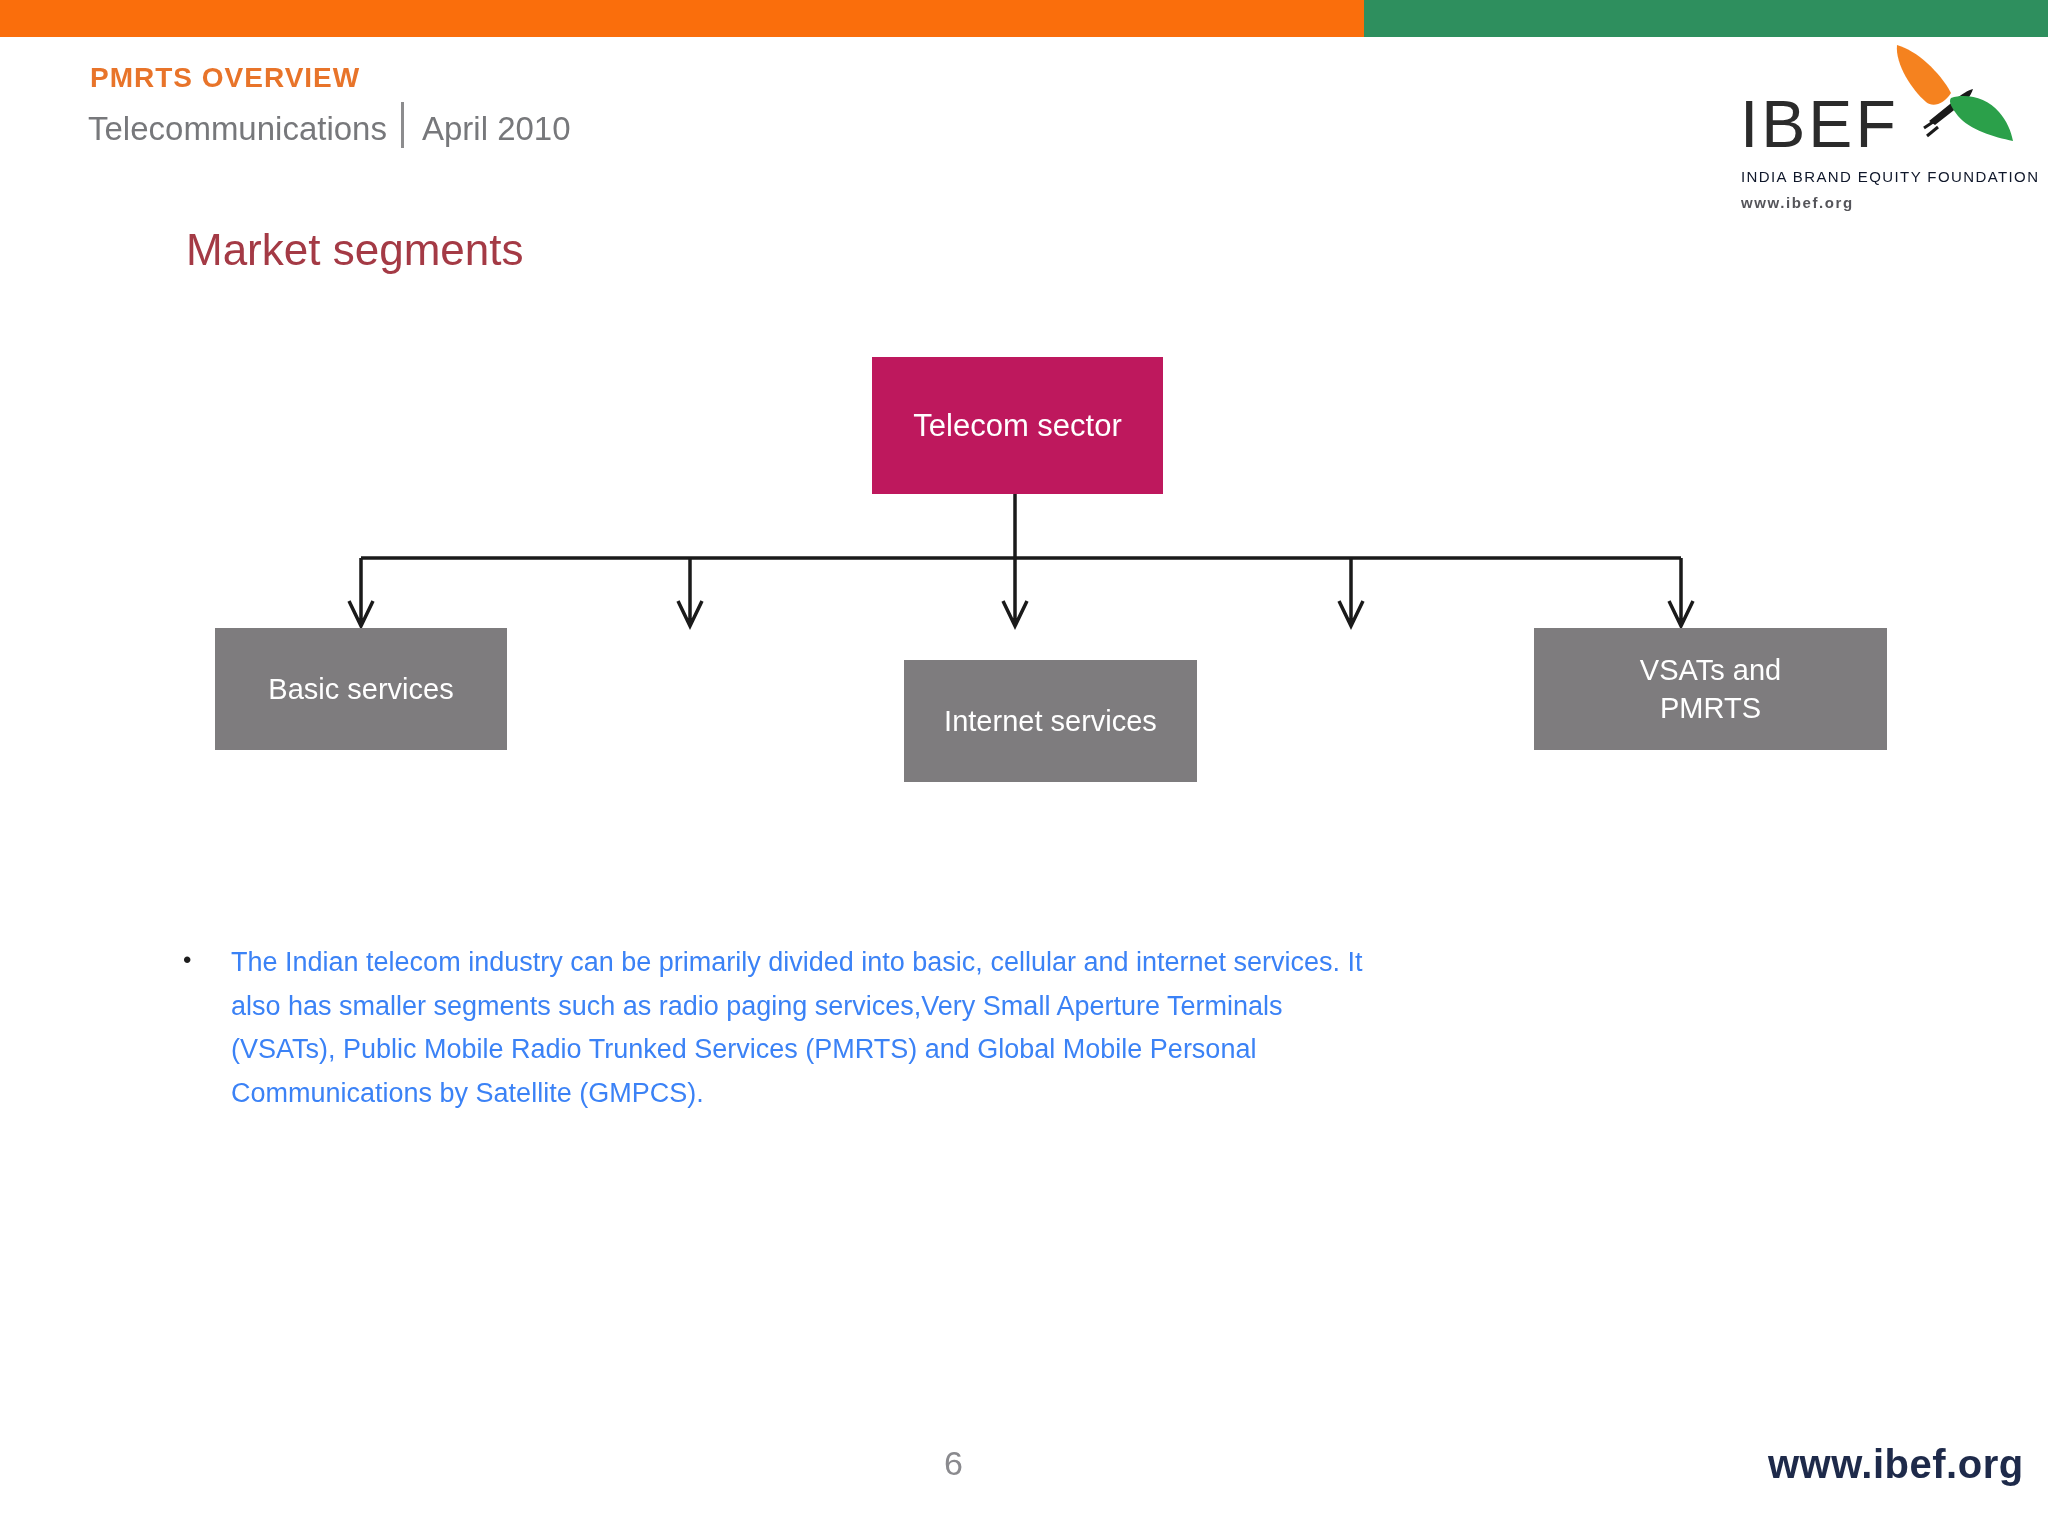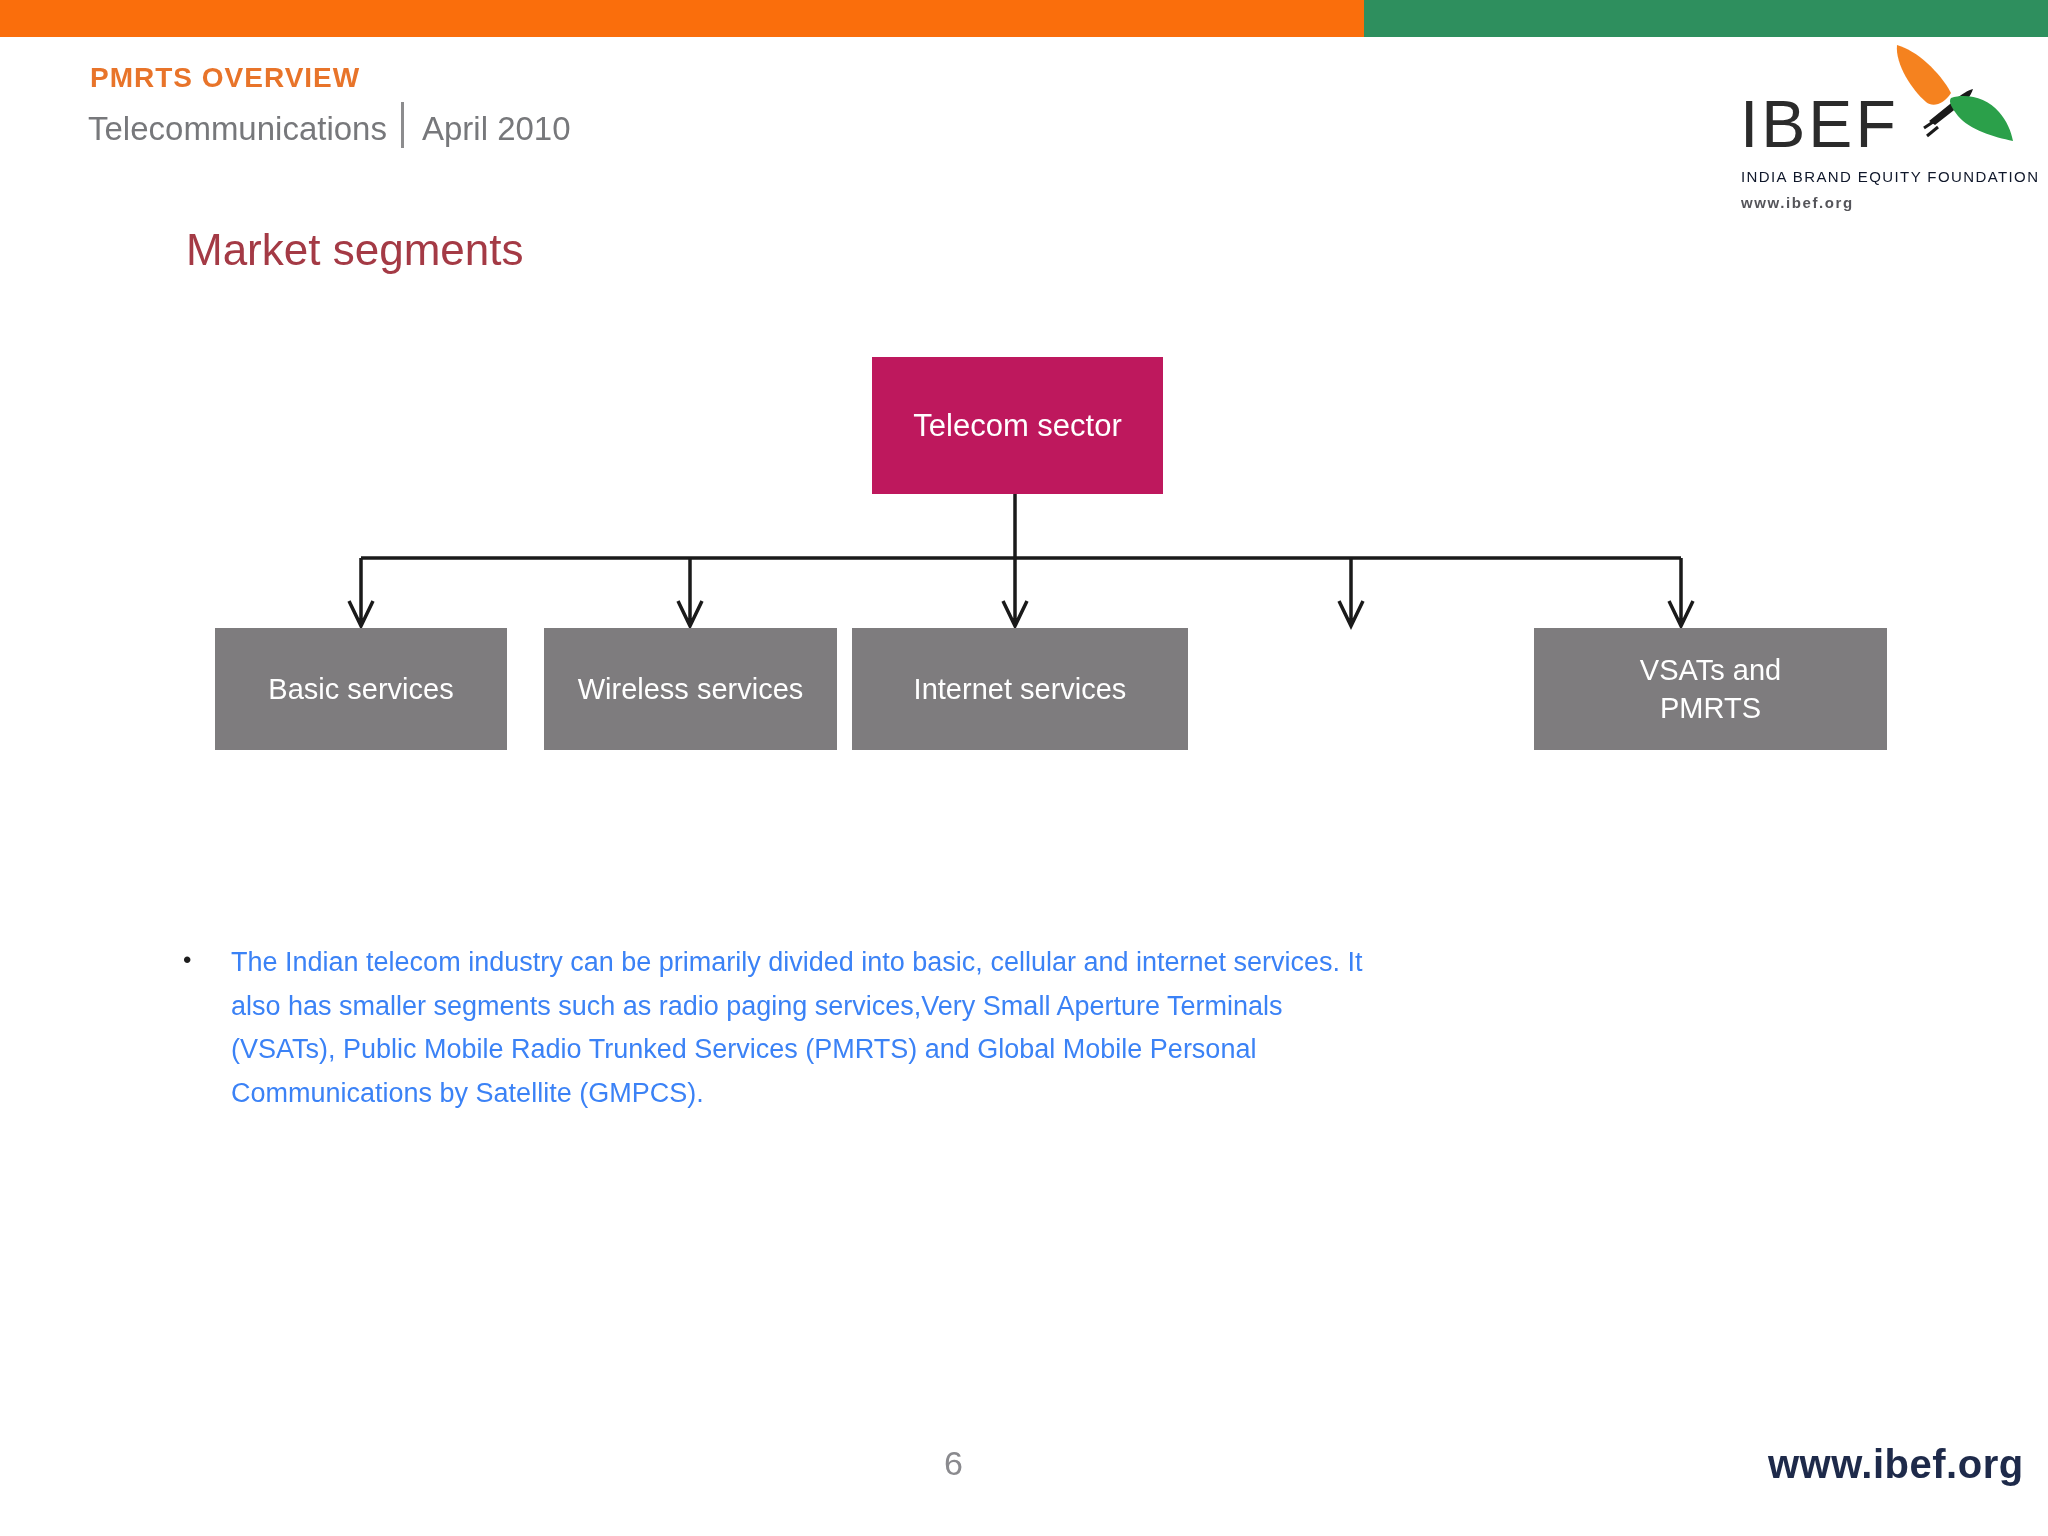--- a/index.html
+++ b/index.html
@@ -30,21 +30,21 @@
   .title{position:absolute;left:186px;top:225px;font-size:44px;font-weight:400;color:#A43A45;}
   
   .connectors{position:absolute;left:0;top:0;pointer-events:none;}
   .node{position:absolute;display:flex;align-items:center;justify-content:center;
     text-align:center;color:#ffffff;}
   .root-node{left:872px;top:357px;width:291px;height:137px;background:#be185d;font-size:31px;}
   .seg{top:628px;height:122px;background:#7E7C7E;font-size:29px;line-height:1.32;
     white-space:pre-line;}
   .seg1{left:215px;width:292px;}
   .seg2{left:544px;width:293px;}
-  .seg3{left:852px;width:336px;}
+  .seg3{left:904px;width:293px;margin-top:32px;}
   .seg4{left:1207px;width:289px;}
   .seg5{left:1534px;width:353px;}
   
   .bullet-marker{position:absolute;left:183px;top:946px;font-size:24px;color:#1d1d1d;}
   .bullet-text{position:absolute;left:231px;top:941px;width:1620px;font-size:27px;
     line-height:43.5px;color:#3b82f6;}
   
   .page-number{position:absolute;left:944px;top:1444px;font-size:34px;color:#8A8A8E;}
   .footer-url{position:absolute;left:1768px;top:1442px;font-size:40px;font-weight:700;
     color:#1E2A4A;letter-spacing:0.5px;}
@@ -90,21 +90,20 @@
       <path d="M690,558 V624 M678,601 L690,626 L702,601"></path>
       <path d="M1015,558 V624 M1003,601 L1015,626 L1027,601"></path>
       <path d="M1351,558 V624 M1339,601 L1351,626 L1363,601"></path>
       <path d="M1681,558 V624 M1669,601 L1681,626 L1693,601"></path>
     </g>
   </svg>
 
   <div class="node root-node">Telecom sector</div>
 
   <div class="node seg seg1">Basic services</div>
-  <div class="node seg seg2">Wireless services</div>
   <div class="node seg seg3">Internet services</div>
   <div class="node seg seg5">VSATs  and
 PMRTS</div>
 
   <div class="bullet-marker">•</div>
   <div class="bullet-text">
     <div>The Indian telecom industry can be primarily divided into basic, cellular and internet services. It</div>
     <div>also has smaller segments such as radio paging services,Very Small Aperture Terminals</div>
     <div>(VSATs), Public Mobile Radio Trunked Services (PMRTS) and Global Mobile Personal</div>
     <div>Communications by Satellite (GMPCS).</div>

